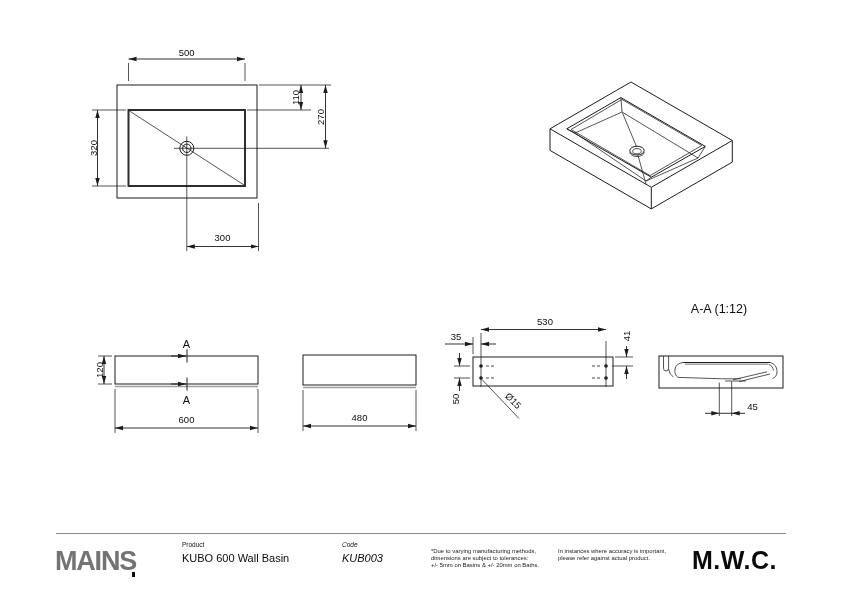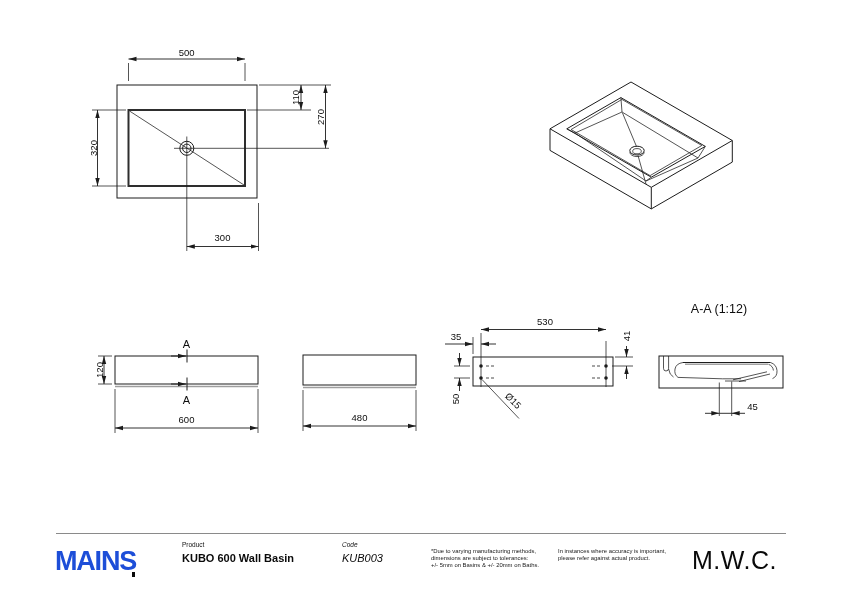--- a/index.html
+++ b/index.html
@@ -12,28 +12,28 @@
   svg .shadow{stroke:#9e9e9e;stroke-width:1.3;fill:none;}
   svg .grayacc{stroke:#a3a3a3;stroke-width:1.6;fill:none;}
   svg .dash{stroke:#1c1c1c;stroke-width:0.8;stroke-dasharray:3,2;fill:none;}
   svg text{font-family:"Liberation Sans",sans-serif;fill:#0d0d0d;}
   svg text.d{font-size:9.5px;}
   svg text.sec{font-size:11px;}
   svg text.ttl{font-size:12.5px;}
   .hole{fill:#1c1c1c;stroke:none;}
 
   .footer-divider{position:absolute;left:56px;top:533px;width:730px;height:1px;background:#8a8a8a;}
-  .brand-logo{position:absolute;left:55px;top:546px;font-size:27px;font-weight:800;letter-spacing:-1.2px;color:#1d4ed8;}
+  .brand-logo{position:absolute;left:55px;top:546px;font-size:27px;font-weight:800;letter-spacing:-1.2px;color:#737373;}
   .brand-tail{position:absolute;left:77px;top:26px;width:2.5px;height:5px;background:#0a0a0a;}
   .meta-block{position:absolute;top:541px;}
   .meta-label{font-size:6.5px;color:#111;margin-bottom:4px;}
   .meta-value{font-size:11px;color:#0a0a0a;}
-  .bold{font-weight:bold;}
+  .bold{font-weight:normal;}
   .disclaimer{position:absolute;top:548px;font-size:5.9px;line-height:7px;color:#1a1a1a;white-space:pre-line;}
-  .mwc-logo{position:absolute;left:692px;top:546px;font-size:25px;font-weight:normal;color:#0a0a0a;letter-spacing:0.5px;}
+  .mwc-logo{position:absolute;left:692px;top:546px;font-size:25px;font-weight:bold;color:#0a0a0a;letter-spacing:0.5px;}
 </style>
 </head>
 <body>
 
 <svg width="842" height="533" viewBox="0 0 842 533">
   <defs>
     <marker id="arr" orient="auto" markerUnits="userSpaceOnUse" markerWidth="9" markerHeight="6" refX="8" refY="0" viewBox="0 -3 9 6">
       <path d="M0,-2.2 L8,0 L0,2.2 Z" fill="#1c1c1c"></path>
     </marker>
     <marker id="arrs" orient="auto-start-reverse" markerUnits="userSpaceOnUse" markerWidth="9" markerHeight="6" refX="8" refY="0" viewBox="0 -3 9 6">

